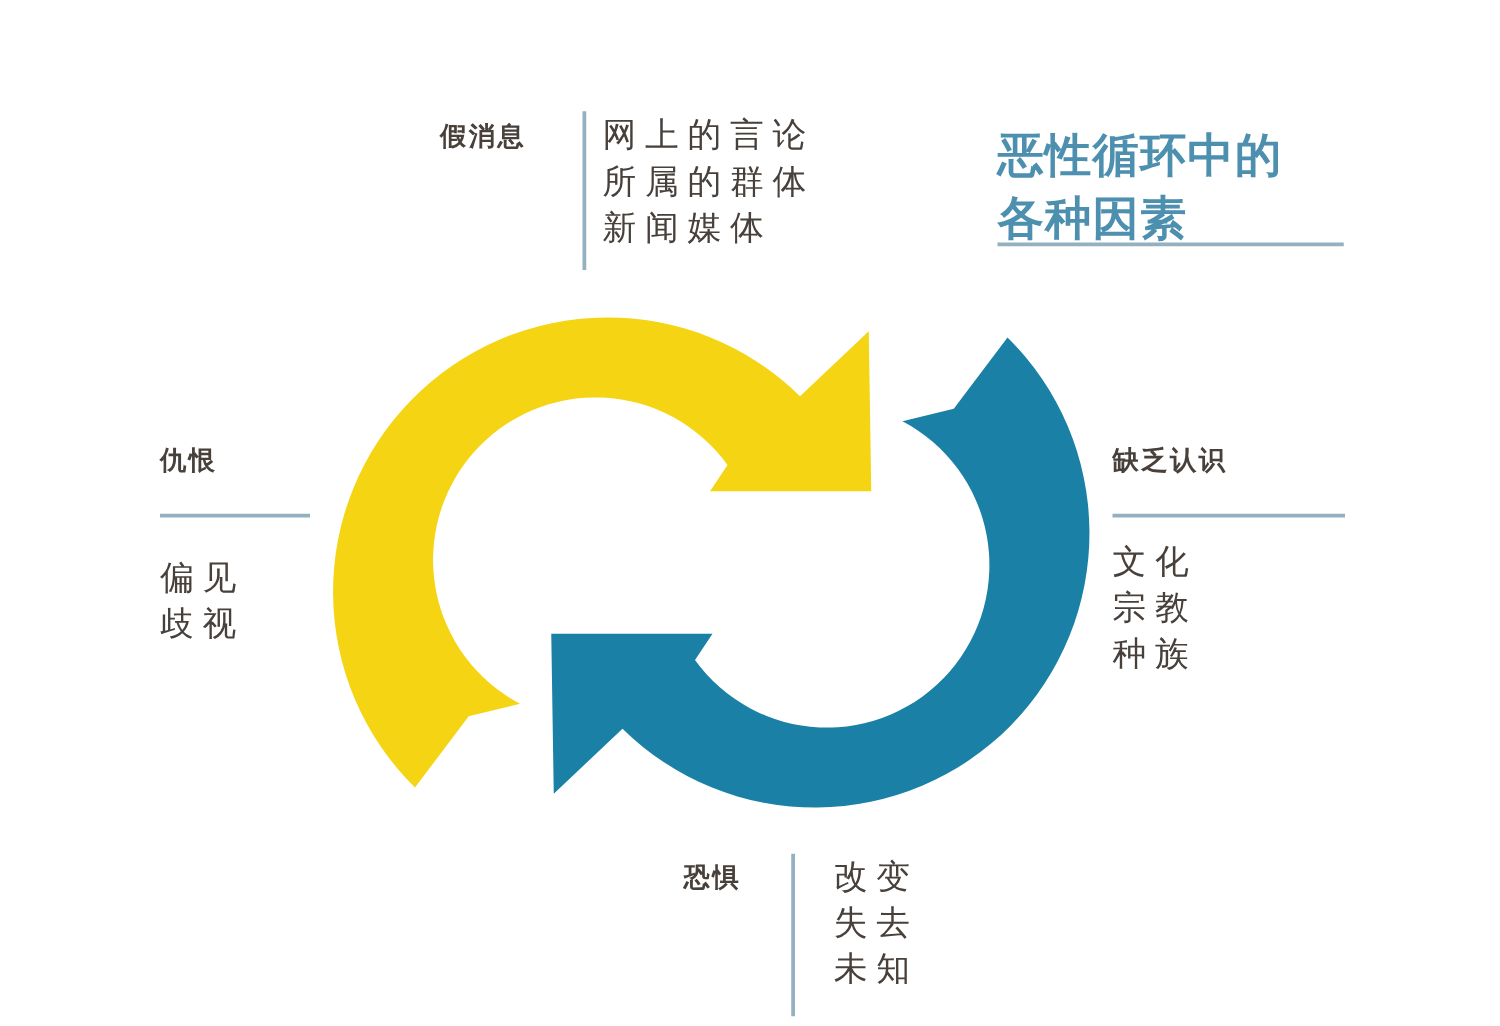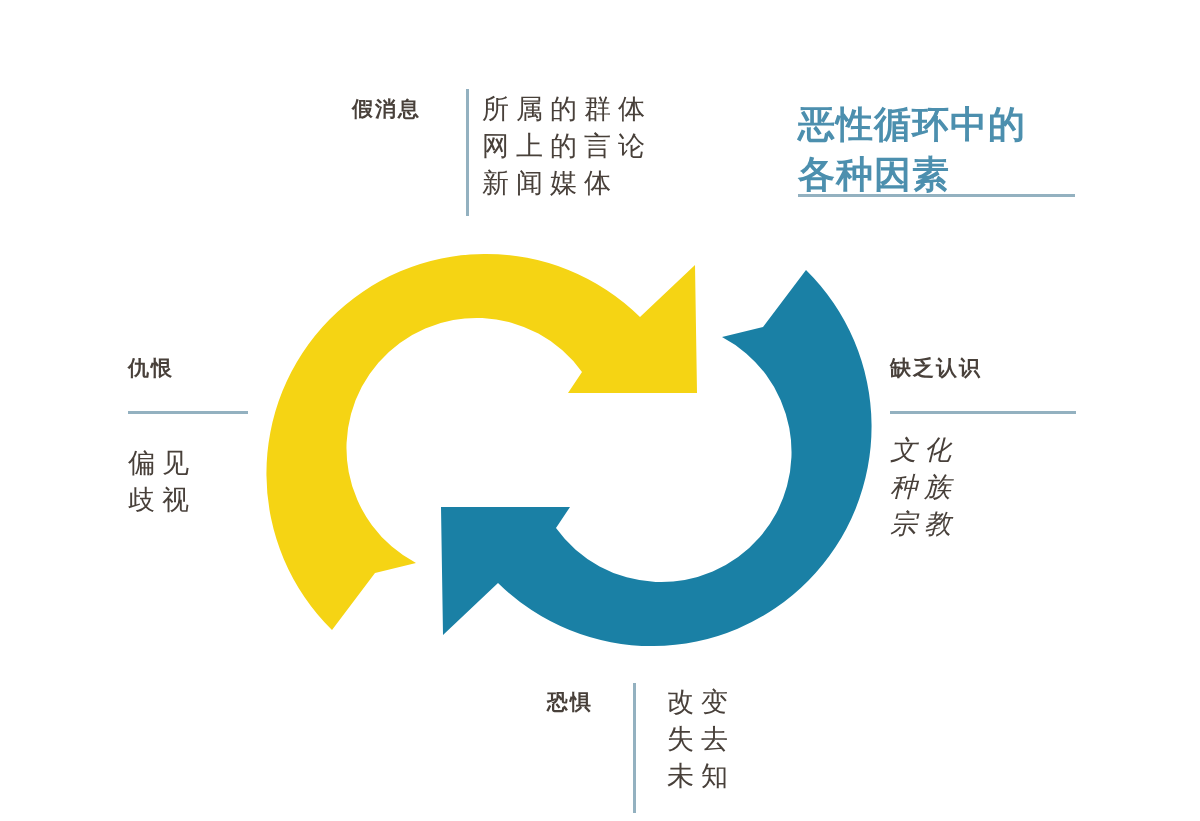--- a/index.html
+++ b/index.html
@@ -38,21 +38,21 @@
   .block-bottom .factor-label{width:86px;padding-top:5px;}
   .block-bottom .vdiv{height:130px;margin-top:2px;}
   .block-bottom .factor-items{padding-left:31px;padding-top:2px;}
 
   .block-left{position:absolute;left:128px;top:352px;width:120px;}
   .block-left .hdiv{width:120px;margin-top:26px;}
   .block-left .factor-items{margin-top:30px;}
 
   .block-right{position:absolute;left:890px;top:352px;width:186px;}
   .block-right .hdiv{width:186px;margin-top:26px;}
-  .block-right .factor-items{margin-top:17px;font-style:italic;}
+  .block-right .factor-items{margin-top:17px;}
 
   .title{
     position:absolute;left:798px;top:82px;
     font-size:37px;line-height:50px;font-weight:700;
     color:var(--title-text);letter-spacing:1px;white-space:nowrap;margin-top:18px;
   }
   .title-underline{position:absolute;left:798px;top:194px;width:277px;height:3px;background:var(--divider);}
 </style>
 </head>
 <body>
@@ -67,33 +67,33 @@
   <div class="title">
     <div>恶性循环中的</div>
     <div>各种因素</div>
   </div>
   <div class="title-underline"></div>
 
   <div class="block-top">
     <div class="factor-label">假消息</div>
     <div class="vdiv"></div>
     <div class="factor-items">
+      <div>网上的言论</div>
       <div>所属的群体</div>
-      <div>网上的言论</div>
       <div>新闻媒体</div>
     </div>
   </div>
 
   <div class="block-right">
     <div class="factor-label">缺乏认识</div>
     <div class="hdiv"></div>
     <div class="factor-items">
       <div>文化</div>
+      <div>宗教</div>
       <div>种族</div>
-      <div>宗教</div>
     </div>
   </div>
 
   <div class="block-bottom">
     <div class="factor-label">恐惧</div>
     <div class="vdiv"></div>
     <div class="factor-items">
       <div>改变</div>
       <div>失去</div>
       <div>未知</div>

